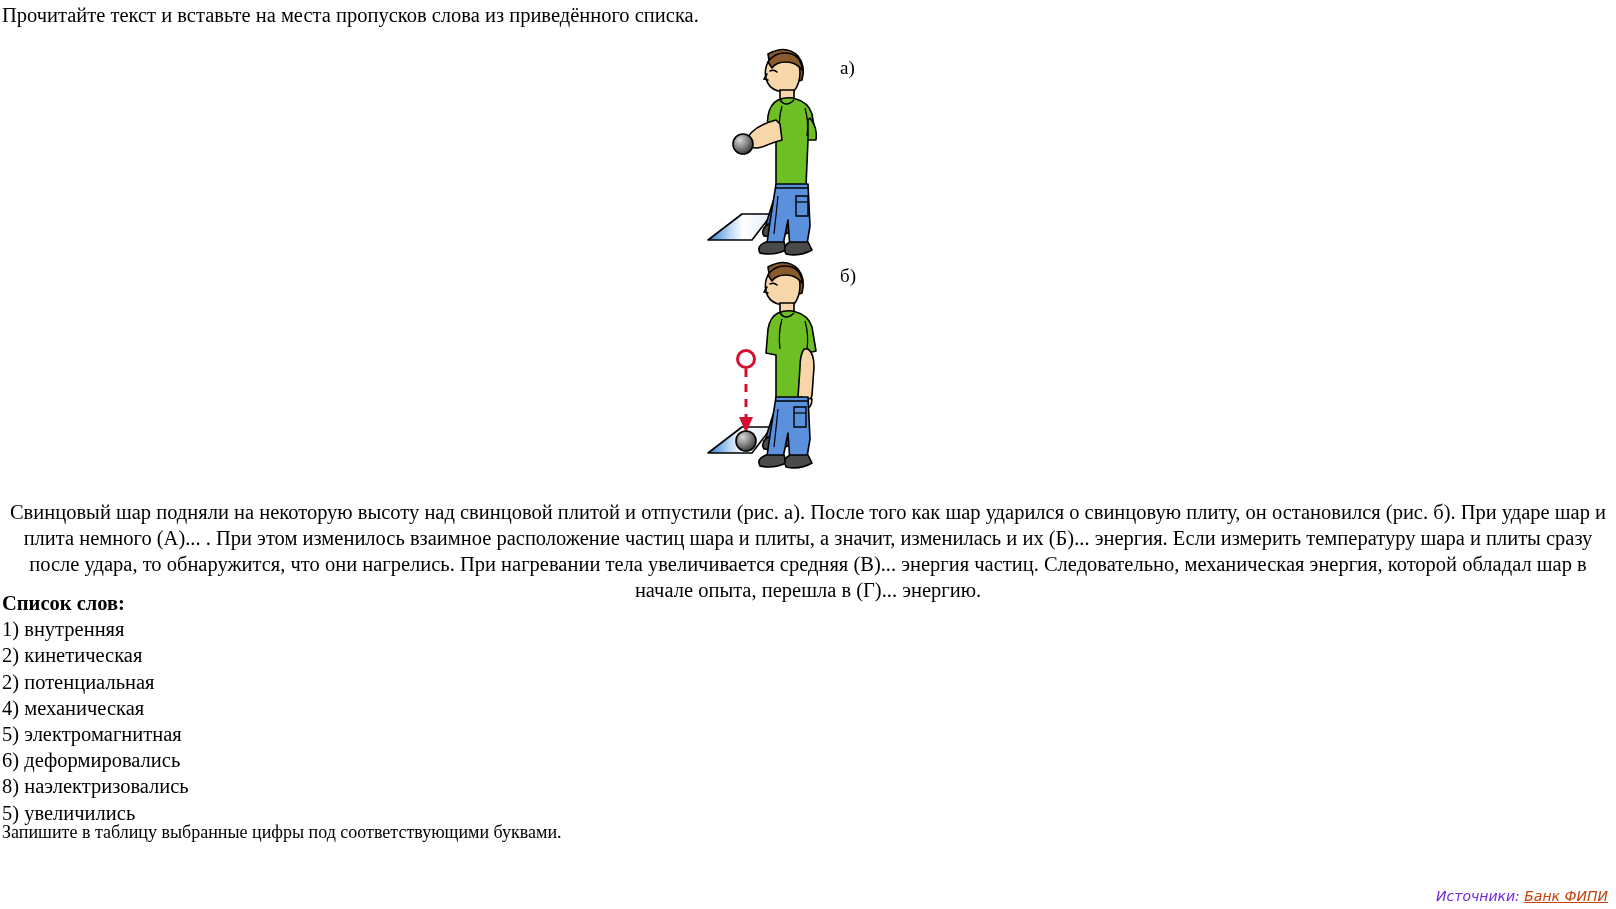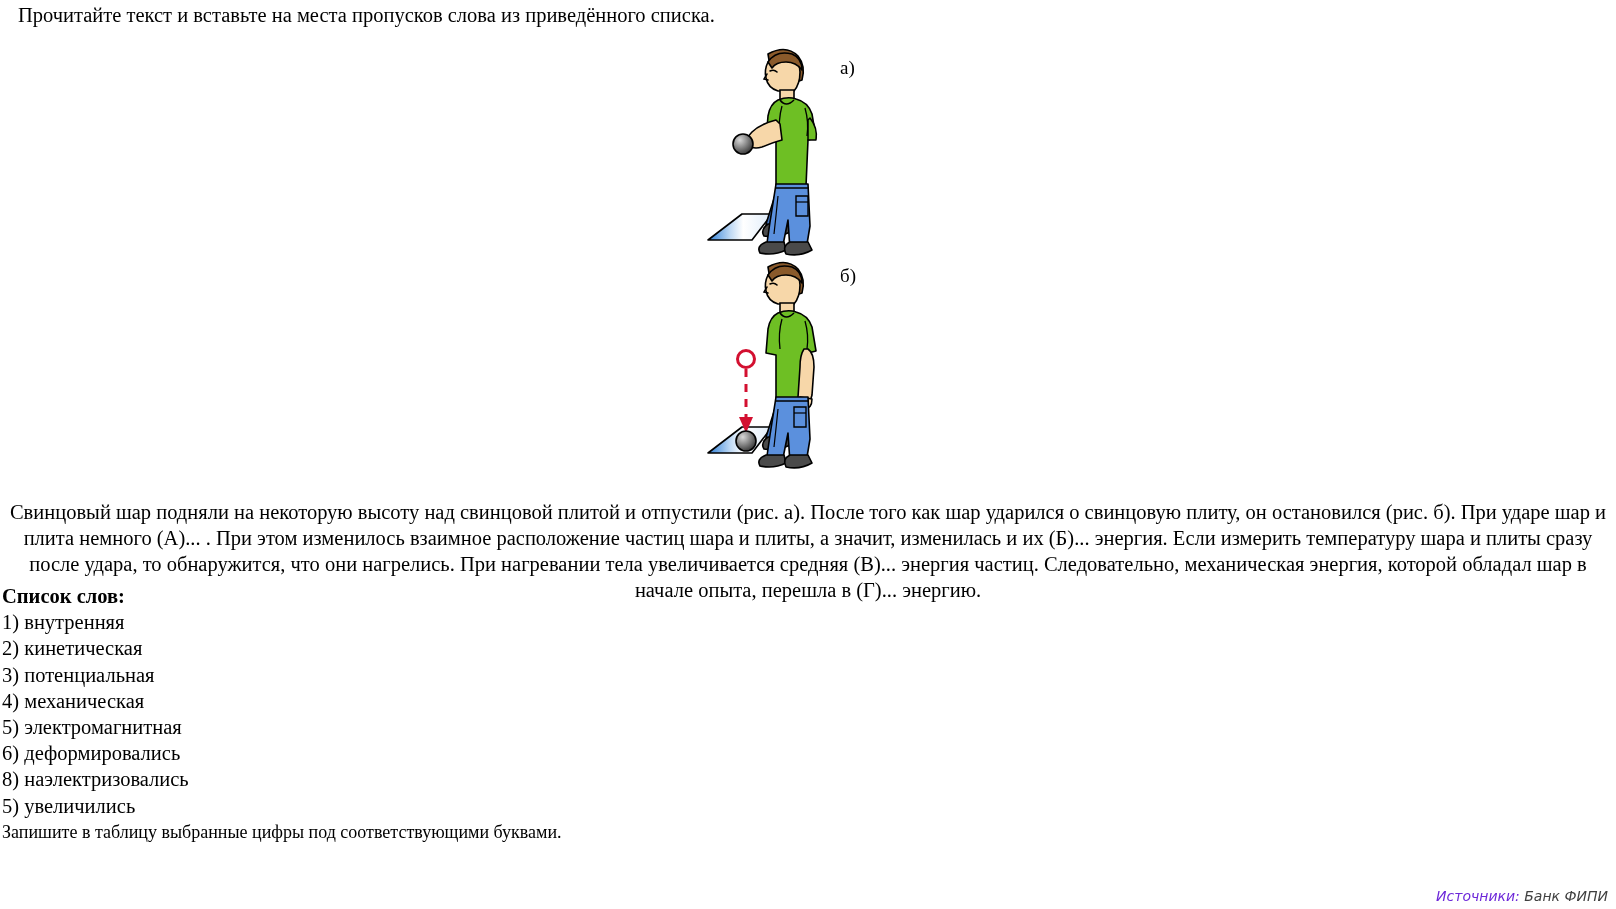--- a/index.html
+++ b/index.html
@@ -19,21 +19,20 @@
   }
 
   
   .intro {
     position: absolute;
     left: 2px;
     top: 2px;
     font-size: 20.5px;
     line-height: 26px;
     white-space: nowrap;
-    margin-left: 16px;
   }
 
   
   .figure {
     position: absolute;
     left: 690px;
     top: 36px;
     width: 200px;
     height: 440px;
   }
@@ -60,21 +59,21 @@
   }
 
   
   .wordlist-wrap {
     position: absolute;
     left: 2px;
     top: 583px;
     font-size: 20.5px;
     line-height: 26.2px;
   }
-  .wordlist-title { font-weight: bold; }
+  .wordlist-title { font-weight: bold; margin-top: 7px; }
   .wordlist { list-style: none; margin: 0; padding: 0; }
   .wordlist li { white-space: nowrap; }
 
   .closing {
     position: absolute;
     left: 2px;
     top: 819px;
     font-size: 18px;
     line-height: 26.2px;
     white-space: nowrap;
@@ -85,21 +84,21 @@
     position: absolute;
     right: 8px;
     bottom: 4px;
     font-family: "DejaVu Sans", "Liberation Sans", sans-serif;
     font-style: italic;
     font-size: 14px;
     line-height: 18px;
     white-space: nowrap;
   }
   .sources .lbl { color: #6d28d9; }
-  .sources .val { color: #404040; }
+  .sources .val { color: #c2410c; text-decoration: underline; }
 </style>
 </head>
 <body>
 
 <div class="intro">Прочитайте текст и вставьте на места пропусков слова из приведённого списка.</div>
 
 <div class="figure">
 
   <span class="panel-label a">а)</span>
   <span class="panel-label b">б)</span>
@@ -232,21 +231,21 @@
   </svg>
 </div>
 
 <p class="passage">Свинцовый шар подняли на некоторую высоту над свинцовой плитой и отпустили (рис. а). После того как шар ударился о свинцовую плиту, он остановился (рис. б). При ударе шар и плита немного (А)... . При этом изменилось взаимное расположение частиц шара и плиты, а значит, изменилась и их (Б)... энергия. Если измерить температуру шара и плиты сразу после удара, то обнаружится, что они нагрелись. При нагревании тела увеличивается средняя (В)... энергия частиц. Следовательно, механическая энергия, которой обладал шар в начале опыта, перешла в (Г)... энергию.</p>
 
 <div class="wordlist-wrap">
   <div class="wordlist-title">Список слов:</div>
   <ul class="wordlist">
     <li>1) внутренняя</li>
     <li>2) кинетическая</li>
-    <li>3) потенциальная</li>
+    <li>2) потенциальная</li>
     <li>4) механическая</li>
     <li>5) электромагнитная</li>
     <li>6) деформировались</li>
     <li>8) наэлектризовались</li>
     <li>5) увеличились</li>
   </ul>
 </div>
 
 <div class="closing">Запишите в таблицу выбранные цифры под соответствующими буквами.</div>
 

